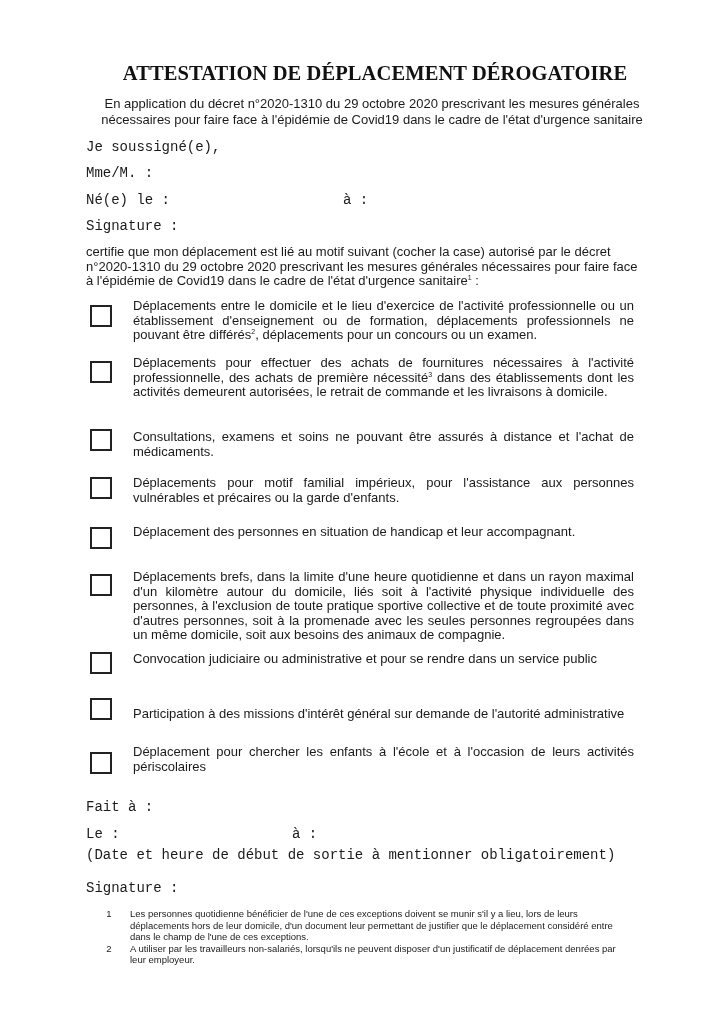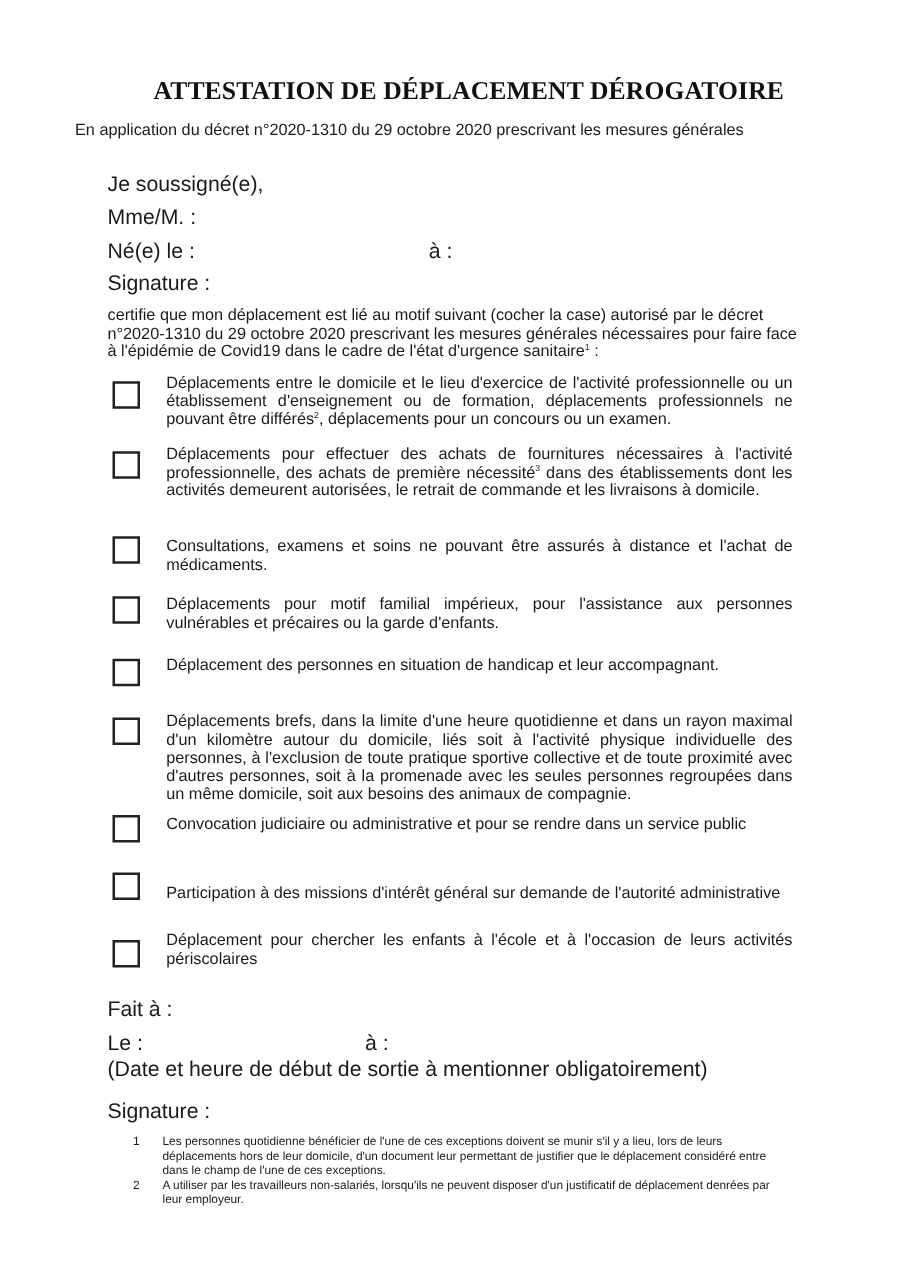--- a/index.html
+++ b/index.html
@@ -1,38 +1,39 @@
 <!DOCTYPE html>
 <html><head>
 <meta charset="utf-8">
 <style>
   html, body { margin: 0; padding: 0; background: #ffffff; }
   body { width: 724px; height: 1024px; position: relative; overflow: hidden;
          font-family: "Liberation Sans", sans-serif; color: #1a1a1a; }
   .abs { position: absolute; }
   .title { left: 0; width: 750px; top: 62px; text-align: center;
            font-family: "Liberation Serif", serif; font-weight: bold; font-size: 20.5px; color: #111; letter-spacing: 0.1px; }
-  .subtitle { left: 60px; width: 624px; top: 96px; font-size: 13px; line-height: 16px; }
-  .line { left: 86px; font-size: 17px; line-height: 15px; }
+  .subtitle { left: 60px; width: 624px; top: 96px; text-align: center; font-size: 13px; line-height: 16px; }
+  .line { left: 86px; font-size: 14px; line-height: 15px; font-family: Liberation Mono, monospace; }
   .para { left: 86px; width: 552px; font-size: 13px; line-height: 14.5px; }
   sup { font-size: 7px; vertical-align: 5px; line-height: 0; }
   .item { left: 90px; width: 550px; }
   .cb { position: absolute; left: 0; top: 0; width: 18px; height: 18px; border: 2px solid #222; background: #fff; cursor: pointer; }
   .item-text { position: absolute; left: 43px; width: 501px; font-size: 13px; line-height: 14.6px; text-align: justify; text-align-last: left; }
   .fn { left: 104px; width: 530px; font-size: 9.5px; line-height: 11.5px; }
   .fn-row { position: relative; padding-left: 26px; }
   .fn-num { position: absolute; left: 0; top: 0; width: 10px; text-align: center; }
   .fn-num.small { font-size: 6px; top: -1px; }
 </style>
 </head>
 <body>
 
 <div class="abs title">ATTESTATION DE DÉPLACEMENT DÉROGATOIRE</div>
 <div class="abs subtitle">
   <div>En application du décret n°2020-1310 du 29 octobre 2020 prescrivant les mesures générales</div>
+  <div>nécessaires pour faire face à l'épidémie de Covid19 dans le cadre de l'état d'urgence sanitaire</div>
 </div>
 
 <div class="abs line" style="top:140px">Je soussigné(e),</div>
 <div class="abs line" style="top:166px">Mme/M. :</div>
 <div class="abs line" style="top:193px">Né(e) le :</div>
 <div class="abs line" style="top:193px; left:343px">à :</div>
 <div class="abs line" style="top:219px">Signature :</div>
 
 <div class="abs para" style="top:245px"><span>certifie que mon déplacement est lié au motif suivant (cocher la case) autorisé par le décret n°2020-1310 du 29 octobre 2020 prescrivant les mesures générales nécessaires pour faire face à l'épidémie de Covid19 dans le cadre de l'état d'urgence sanitaire</span><sup>1</sup><span> :</span></div>
 

